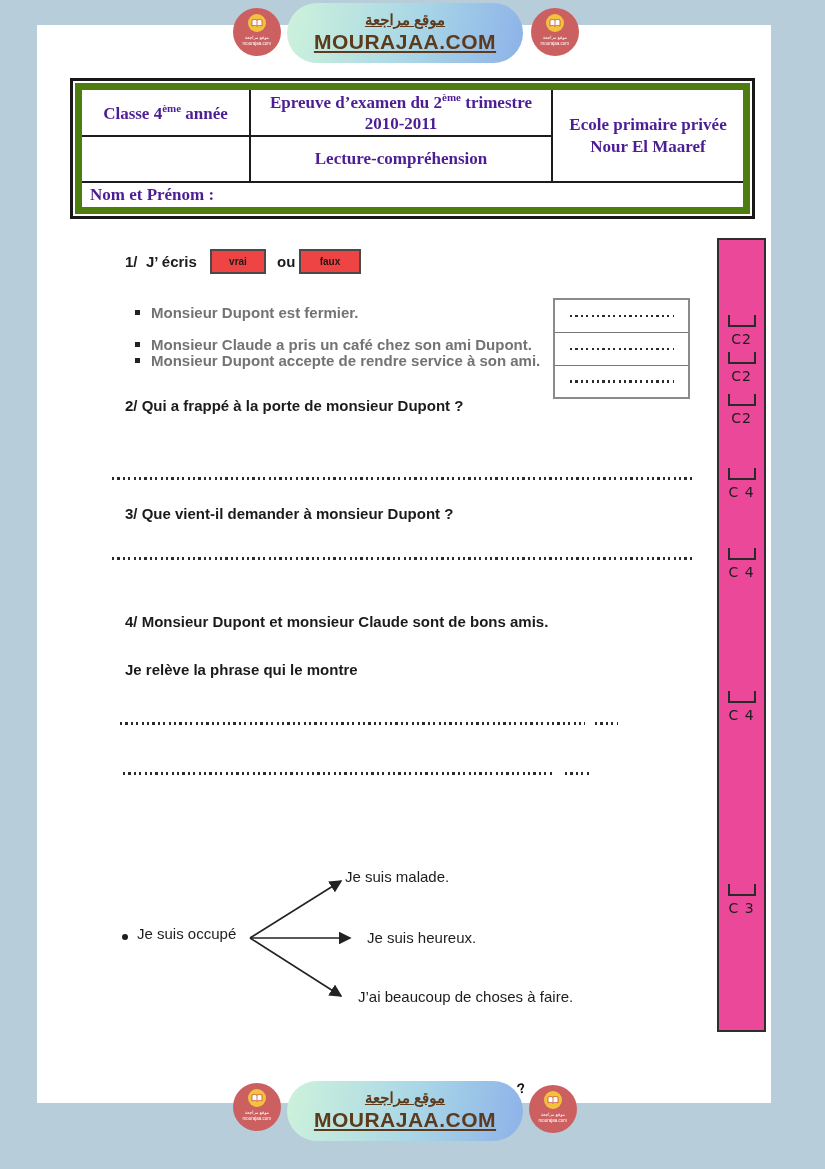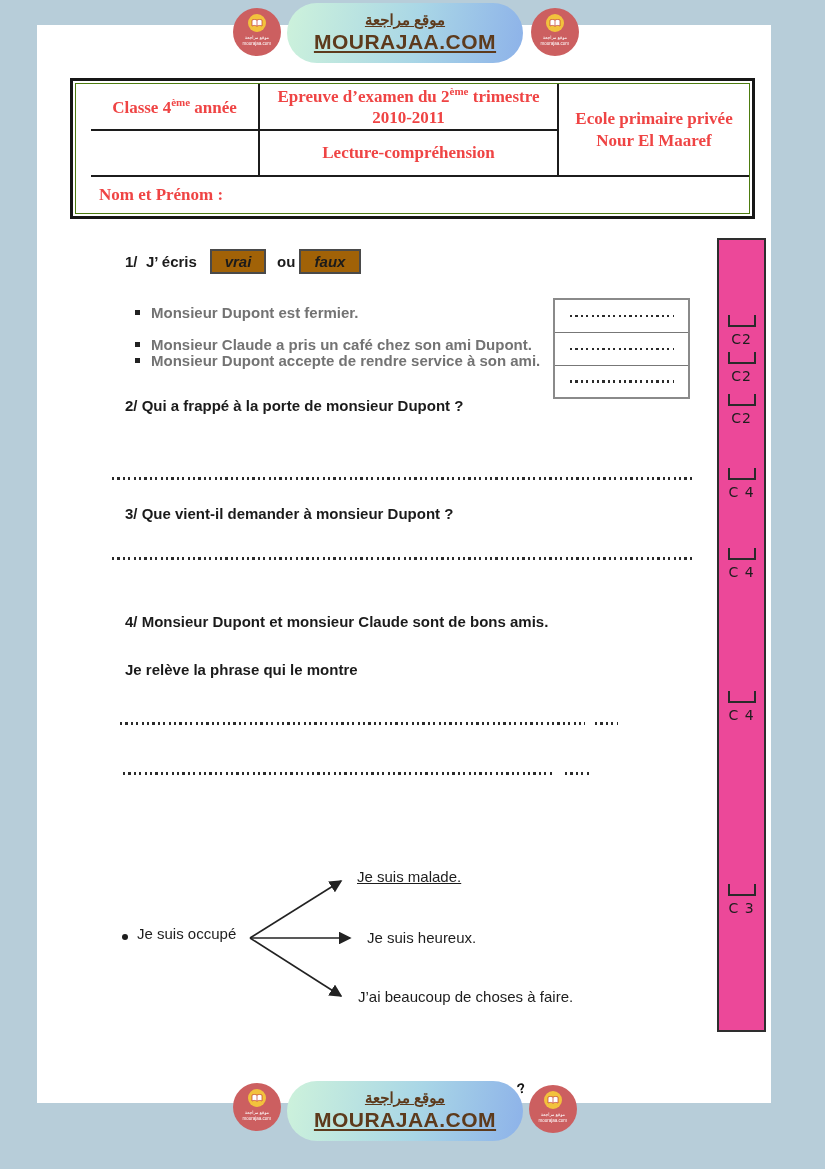--- a/index.html
+++ b/index.html
@@ -3,37 +3,37 @@
 <meta charset="utf-8">
 <style>
   * { margin:0; padding:0; box-sizing:border-box; }
   body { width:825px; height:1169px; font-family:"Liberation Sans", sans-serif; }
   .stage { position:relative; width:825px; height:1169px; background:#b7cdd9; overflow:hidden; }
   .paper { position:absolute; left:37px; top:25px; width:734px; height:1078px; background:#ffffff; }
 
   
   .ht-outer { position:absolute; left:33px; top:53px; width:685px; height:141px;
               border:3px solid #171717; padding:2px; background:#fff; }
-  .ht-inner { width:100%; height:100%; border:1px solid #4d7c0f;
+  .ht-inner { width:100%; height:100%; border:7px solid #4d7c0f;
               display:grid; grid-template-columns:169px 1fr 190px; grid-template-rows:47px 46px 1fr;
-              font-family:"Liberation Serif", serif; font-weight:bold; color:#ef4444;padding-left:15px; }
+              font-family:"Liberation Serif", serif; font-weight:bold; color:#4c1d95; }
   .ht-cell { display:flex; align-items:center; justify-content:center; text-align:center;
              font-size:17px; line-height:1.25; }
   .c-r1c1 { border-right:2px solid #1c1c1c; border-bottom:2px solid #1c1c1c; }
   .c-r1c2 { border-right:2px solid #1c1c1c; border-bottom:2px solid #1c1c1c; }
   .c-r1c3 { grid-column:3; grid-row:1 / span 2; border-bottom:2px solid #1c1c1c; }
   .c-r2c1 { grid-column:1; grid-row:2; border-right:2px solid #1c1c1c; border-bottom:2px solid #1c1c1c; }
   .c-r2c2 { grid-column:2; grid-row:2; border-right:2px solid #1c1c1c; border-bottom:2px solid #1c1c1c; }
   .c-r3   { grid-column:1 / span 3; grid-row:3; justify-content:flex-start; padding-left:8px; }
   sup { font-size:11px; }
 
   
   .q { position:absolute; font-size:15px; font-weight:bold; color:#1b1b1b; white-space:nowrap; }
   .chip { position:absolute; border:2px solid #4a4a4a; display:flex; align-items:center; justify-content:center;
-          font-size:15px; font-weight:bold; color:#1b1b1b; background:#a16207;font-style:italic; }
+          font-size:10px; font-weight:bold; color:#1b1b1b; background:#ef4444; }
   .blt-item { position:absolute; left:98px; font-size:15px; font-weight:600; color:#737373; white-space:nowrap; }
   .blt-item::before { content:""; display:inline-block; width:5px; height:5px; background:#222;
                       margin-right:11px; vertical-align:3px; }
   .ansbox { position:absolute; left:516px; top:273px; width:137px; height:101px;
             border:2px solid #8a8a8a; display:grid; grid-template-rows:1fr 1fr 1fr; }
   .anscell { display:flex; align-items:center; justify-content:center; }
   .anscell + .anscell { border-top:1px solid #777; }
   .dots { background-image:repeating-linear-gradient(90deg,#2b2b2b 0,#2b2b2b 2.2px,transparent 2.2px,transparent 5.4px); }
   .dots-sm { width:104px; height:2.6px; }
   .line { position:absolute; height:3px; }
@@ -147,21 +147,21 @@
       <defs>
         <marker id="ah" markerWidth="9" markerHeight="8" refX="7" refY="4" orient="auto">
           <path d="M0,0 L8,4 L0,8 Z" fill="#222"></path>
         </marker>
       </defs>
       <line x1="10" y1="80" x2="101" y2="23" stroke="#222" stroke-width="1.6" marker-end="url(#ah)"></line>
       <line x1="10" y1="80" x2="110" y2="80" stroke="#222" stroke-width="1.6" marker-end="url(#ah)"></line>
       <line x1="10" y1="80" x2="101" y2="138" stroke="#222" stroke-width="1.6" marker-end="url(#ah)"></line>
     </svg>
 
-    <span class="opt" style="left:320px; top:843px;text-decoration:underline;">Je suis malade.</span>
+    <span class="opt" style="left:308px; top:843px;">Je suis malade.</span>
     <span class="opt" style="left:330px; top:904px;">Je suis heureux.</span>
     <span class="opt" style="left:321px; top:963px;">J’ai beaucoup de choses à faire.</span>
 
     <div class="scol">
       <div class="mark" style="top:75px;">
           <div class="bracket"></div>
           <span class="mark-label">C2</span>
         </div>
       <div class="mark" style="top:112px;">
           <div class="bracket"></div>

